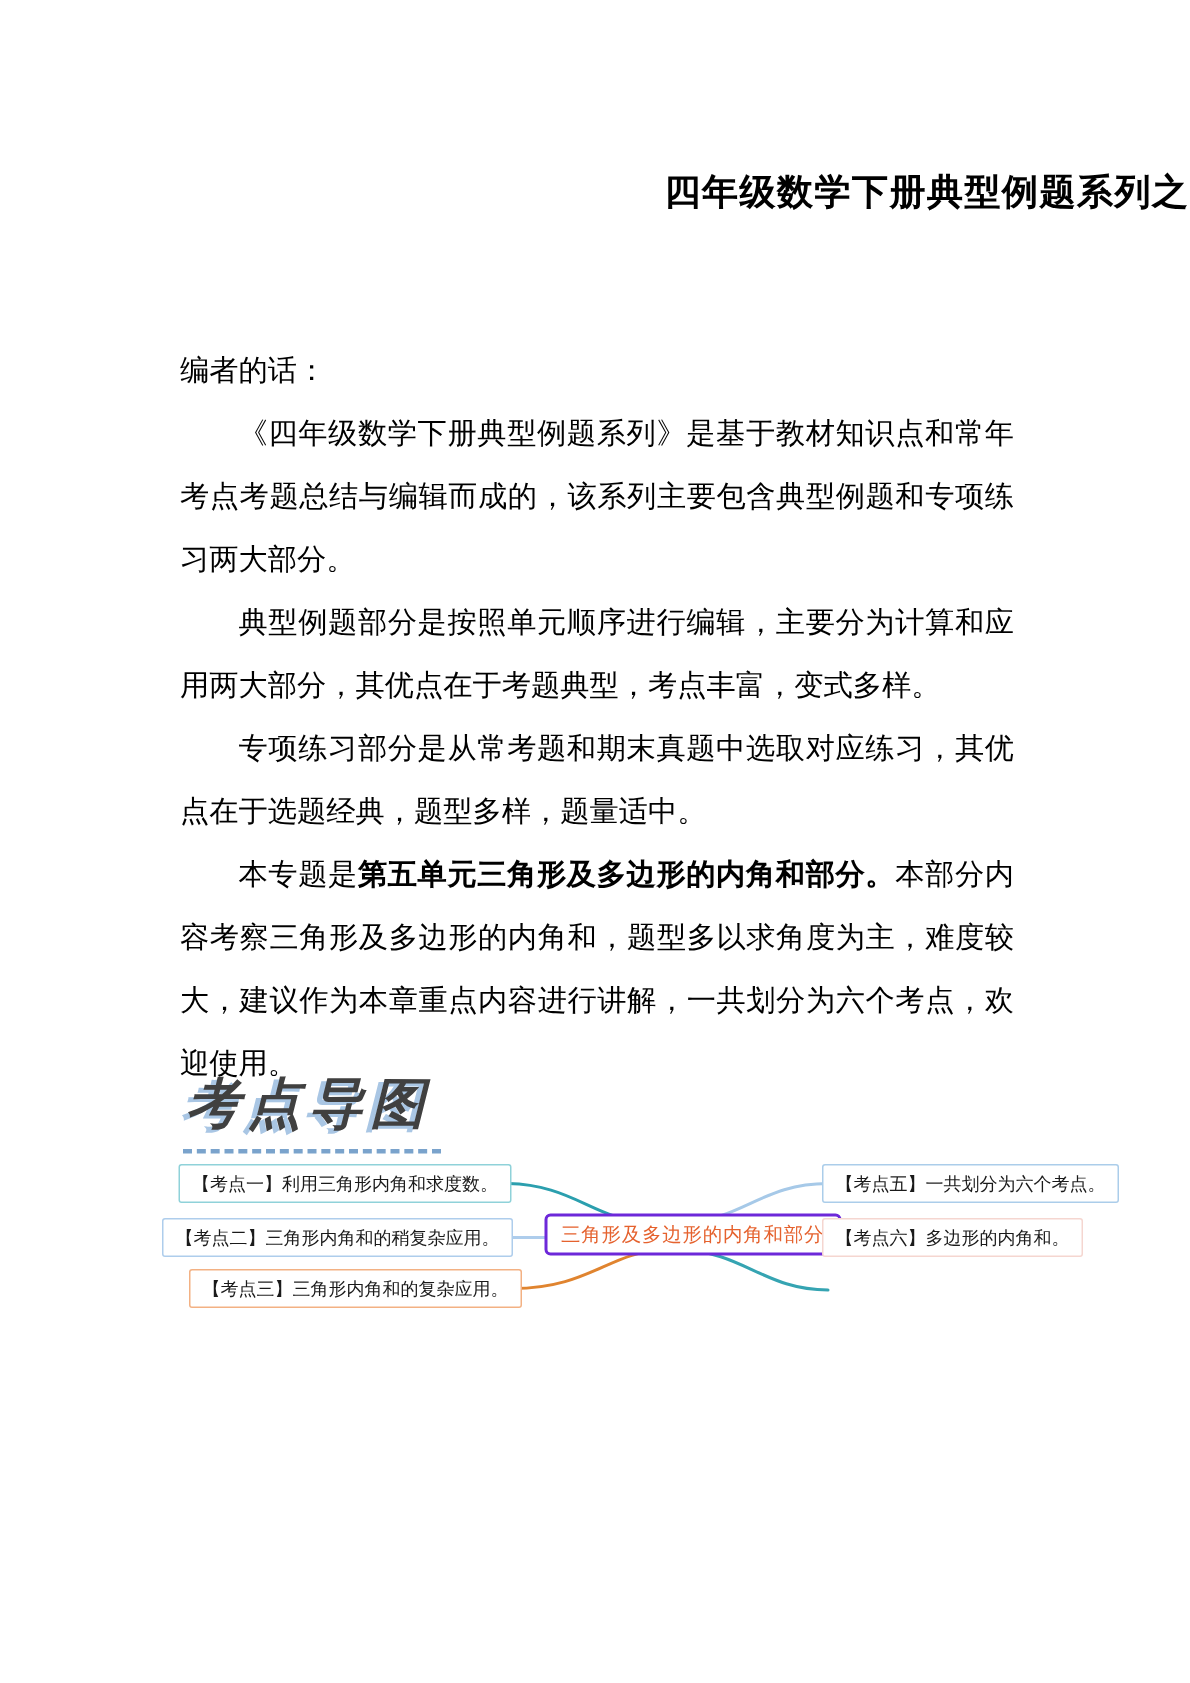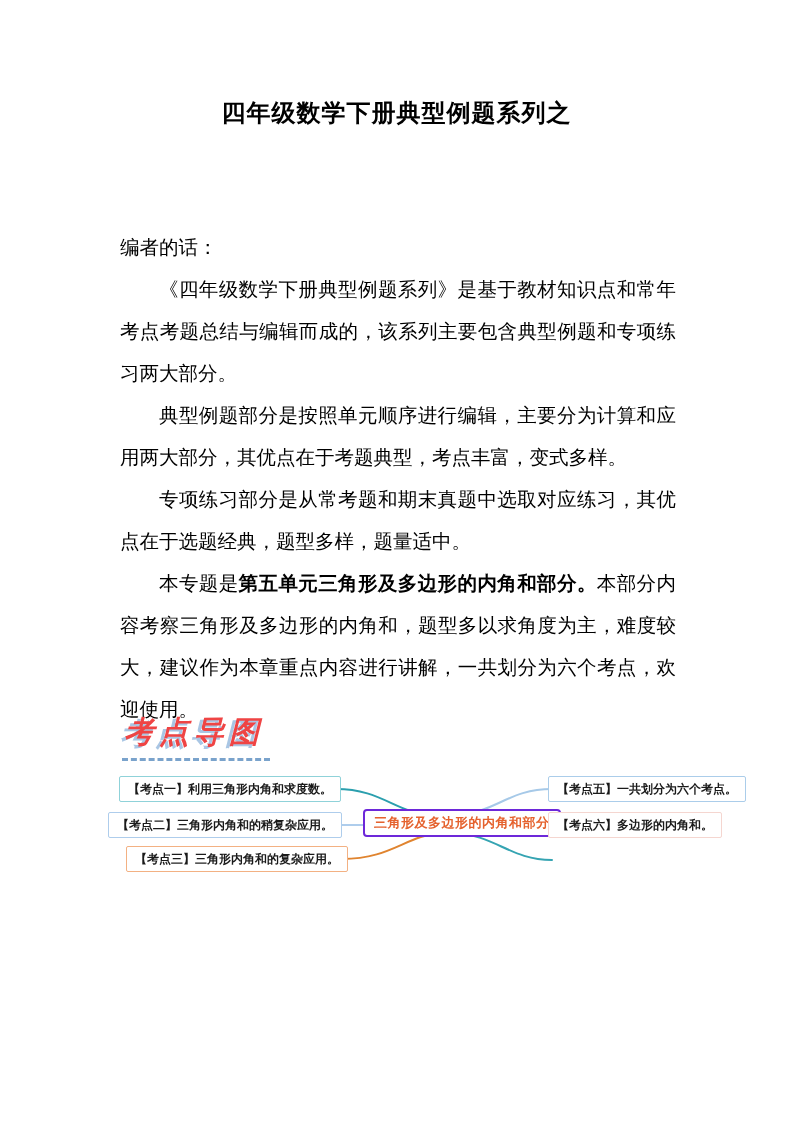--- a/index.html
+++ b/index.html
@@ -11,24 +11,24 @@
     background: #ffffff;
     margin: 0 auto;
     overflow: hidden;
     font-family: "Liberation Sans", "DejaVu Sans", sans-serif;
     color: #000000;
   }
 
   
   .title-block {
     position: absolute;
-    top: 88px;
+    top: 104px;
     left: 0;
     width: 100%;
-    text-align: center;
+    text-align: right;
   }
   .title-line {
     font-size: 24px;
     font-weight: bold;
     line-height: 50px;
     letter-spacing: 1px;
   }
 
   
   .intro {
@@ -46,23 +46,23 @@
 
   
   .map-heading {
     position: absolute;
     top: 712px;
     left: 122px;
     display: inline-block;
     font-family: "DejaVu Serif", "Liberation Serif", serif;
     font-style: italic;
     font-weight: bold;
-    font-size: 30px;
+    font-size: 36px;
     letter-spacing: 5px;
-    color: #ef4444;
+    color: #404040;
     text-shadow: -4px 2px 0 #a9c6e4;
     padding: 0 6px 5px 2px;
     border-bottom: 3px dashed #7aa3cc;
   }
 
   
   .mindmap {
     position: absolute;
     top: 765px;
     left: 120px;
@@ -74,21 +74,21 @@
     top: 0; left: 0;
     width: 673px; height: 125px;
   }
   .map-node {
     position: absolute;
     background: #ffffff;
     border: 1px solid #cccccc;
     border-radius: 2px;
     padding: 4px 8px;
     font-size: 12px;
-    font-weight: bold;
+    font-weight: normal;
     line-height: 16px;
     color: #1a1a1a;
     white-space: nowrap;
   }
   .node-k1 { right: 452px; top: 11px; border-color: #8fd2d9; }
   .node-k2 { right: 451px; top: 47px; border-color: #aecdec; }
   .node-k3 { right: 445px; top: 81px; border-color: #f3b183; }
   .node-k5 { left: 428px; top: 11px; border-color: #abcdea; }
   .node-k6 { left: 428px; top: 47px; border-color: #f5d6d0; }
   .node-k7 { left: 428px; top: 82px; border-color: #96d5da; }

